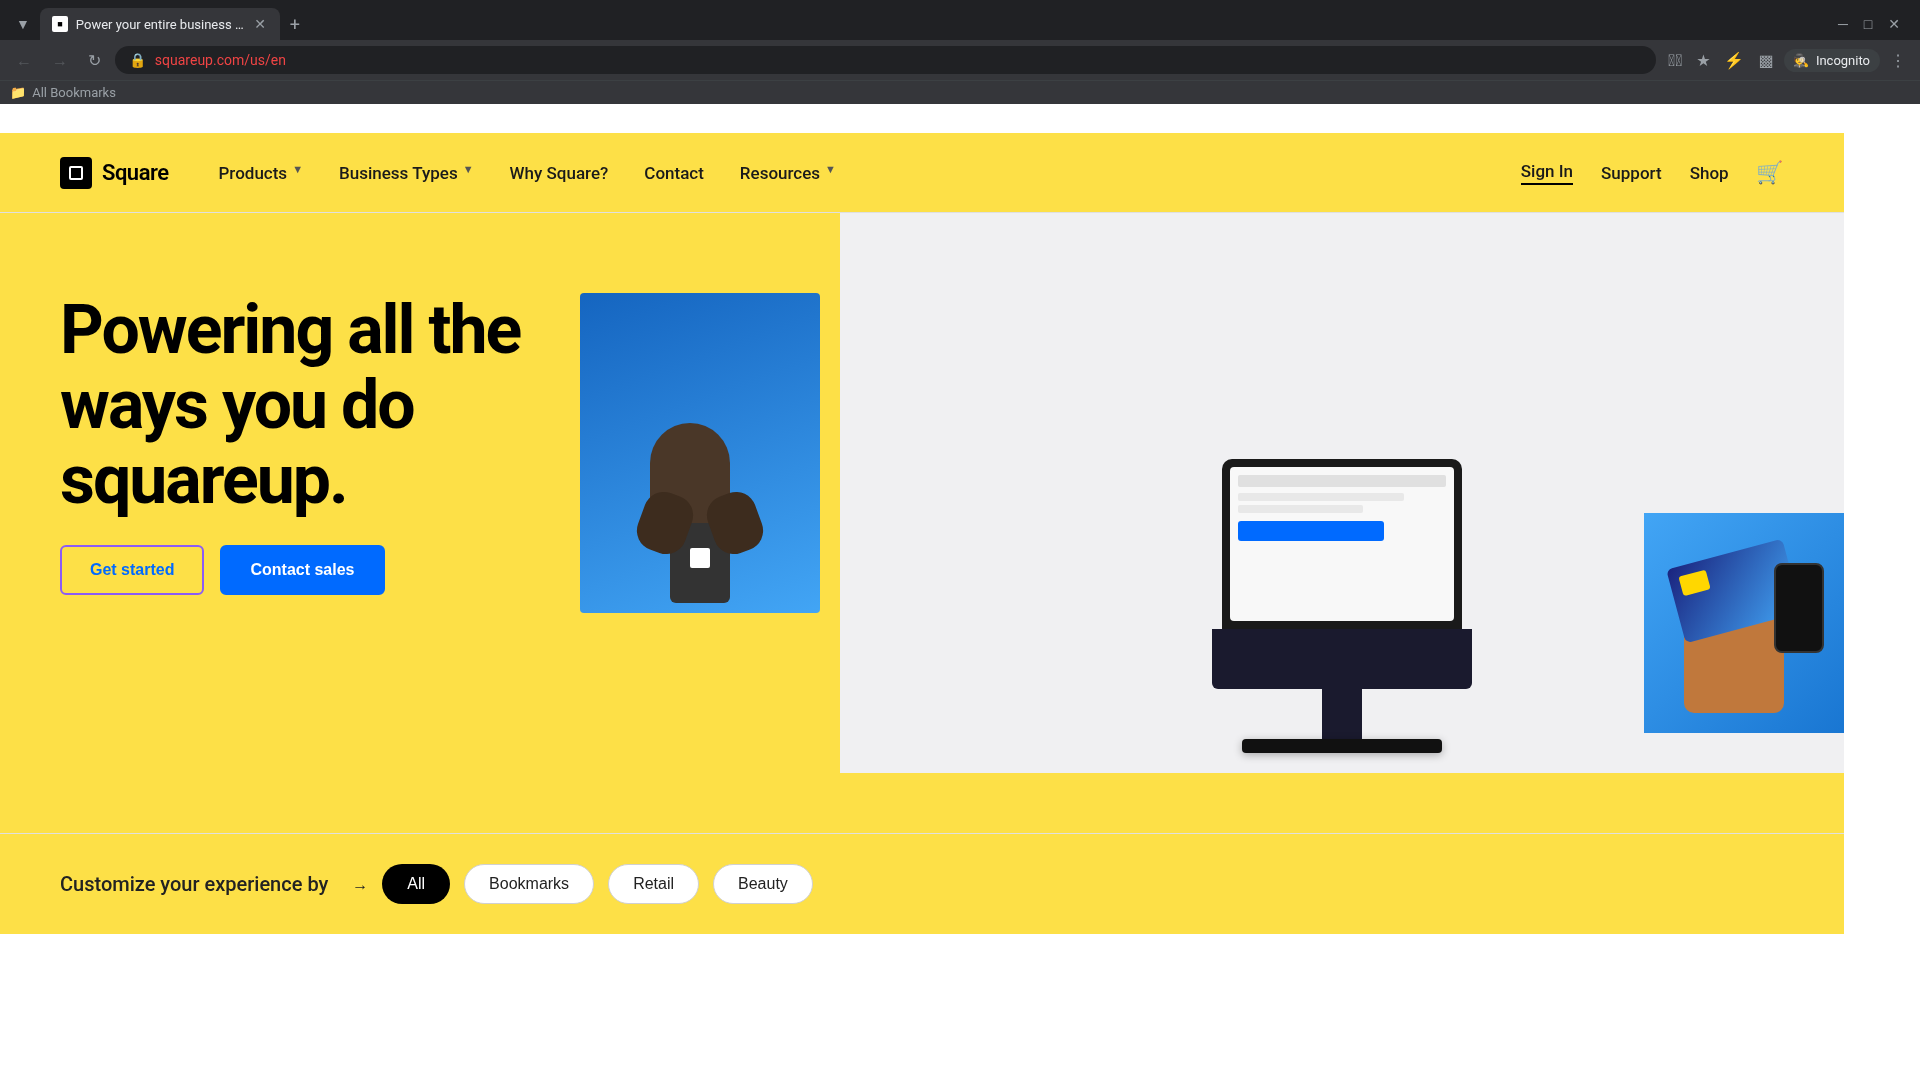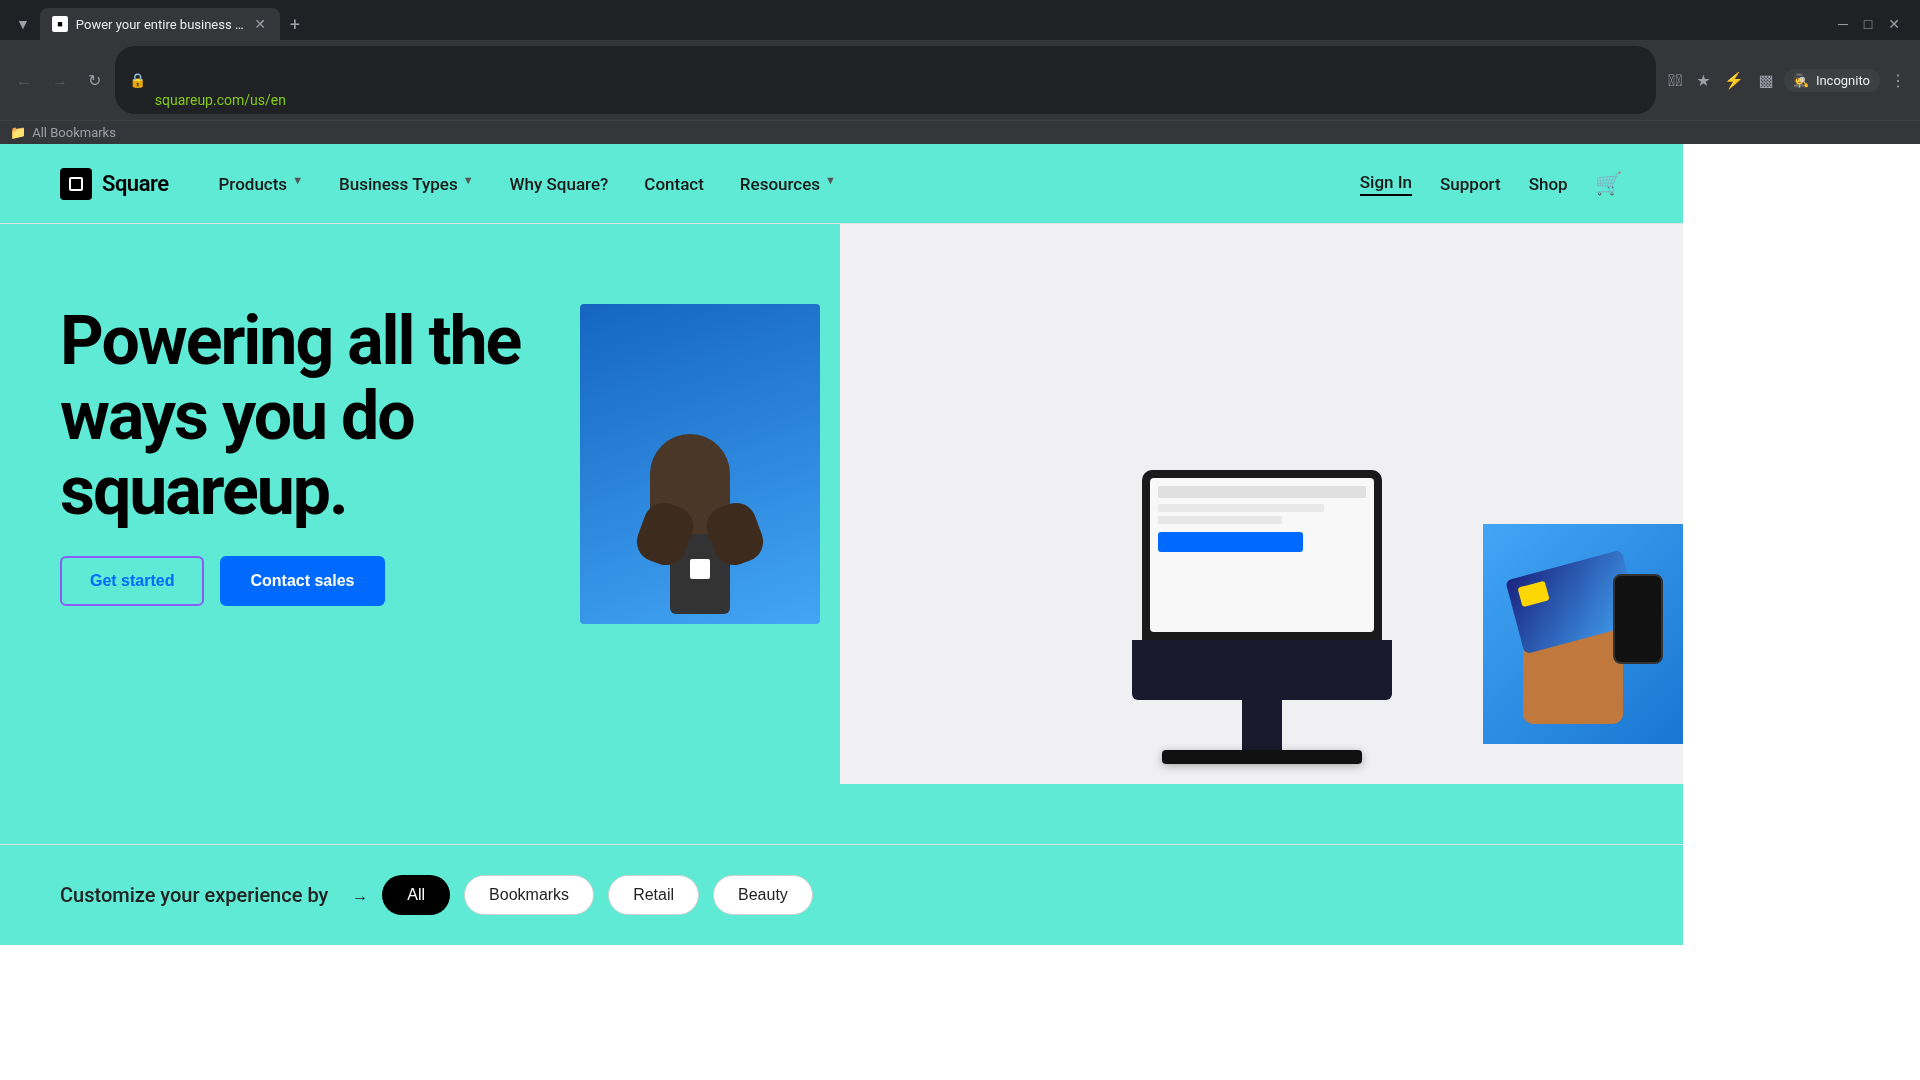--- a/index.html
+++ b/index.html
@@ -96,24 +96,23 @@
       display: flex;
       align-items: center;
       padding: 6px 14px;
       gap: 8px;
     }
     .address-lock {
       color: #9aa0a6;
       font-size: 14px;
     }
     .address-text {
-      color: #84cc16;
+      color: #ef4444;
       font-size: 14px;
       flex: 1;
-      margin-top: 40px;
     }
     .toolbar-actions {
       display: flex;
       align-items: center;
       gap: 6px;
     }
     .toolbar-icon {
       color: #9aa0a6;
       font-size: 16px;
       cursor: pointer;
@@ -141,22 +140,23 @@
       font-size: 13px;
     }
     .bookmarks-label {
       color: #9aa0a6;
       font-size: 13px;
       margin-left: 6px;
     }
 
     
     .website {
-      background: #5eead4;
-      width: 1683px;
+      background: #fde047;
+      width: 1844px;
+      margin-top: 29px;
     }
 
     
     .site-nav {
       display: flex;
       align-items: center;
       padding: 0 60px;
       height: 80px;
       border-bottom: 1px solid #e0e0e0;
       position: relative;

